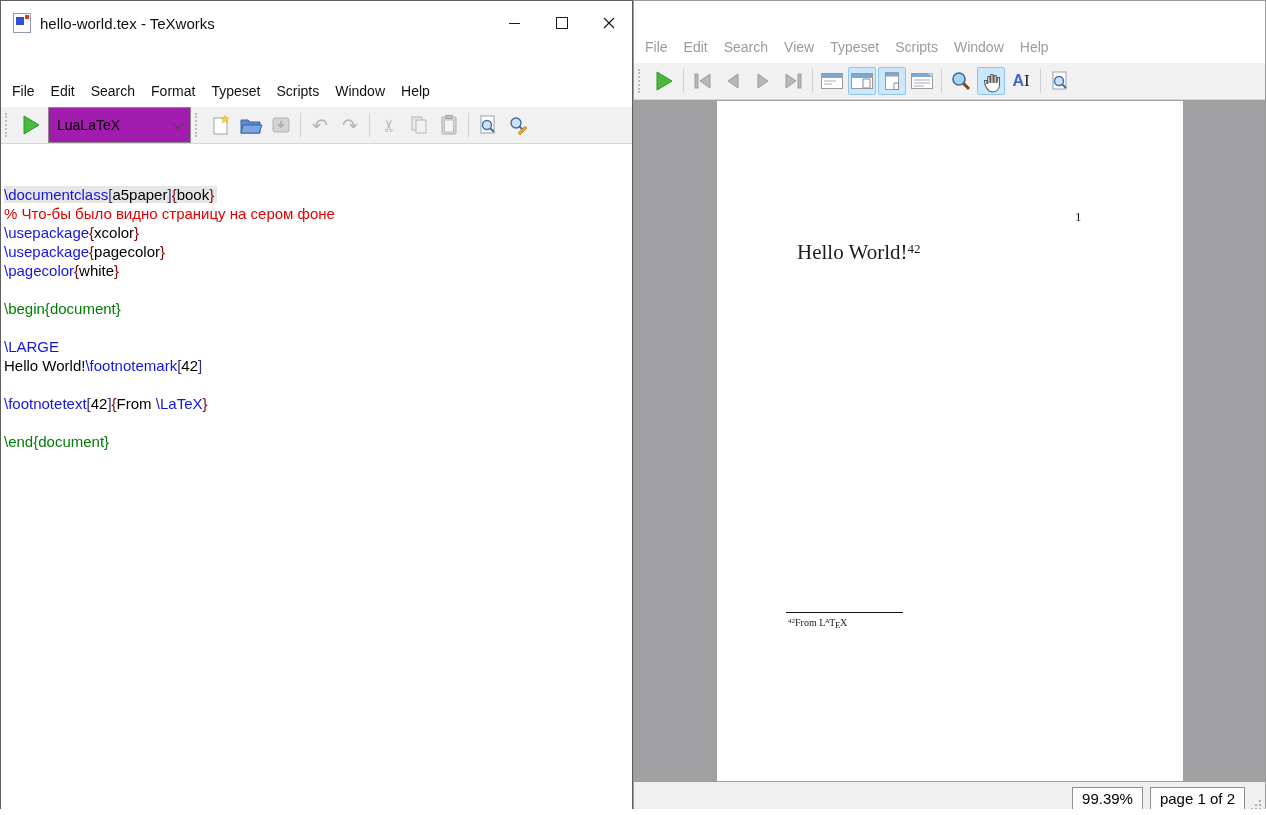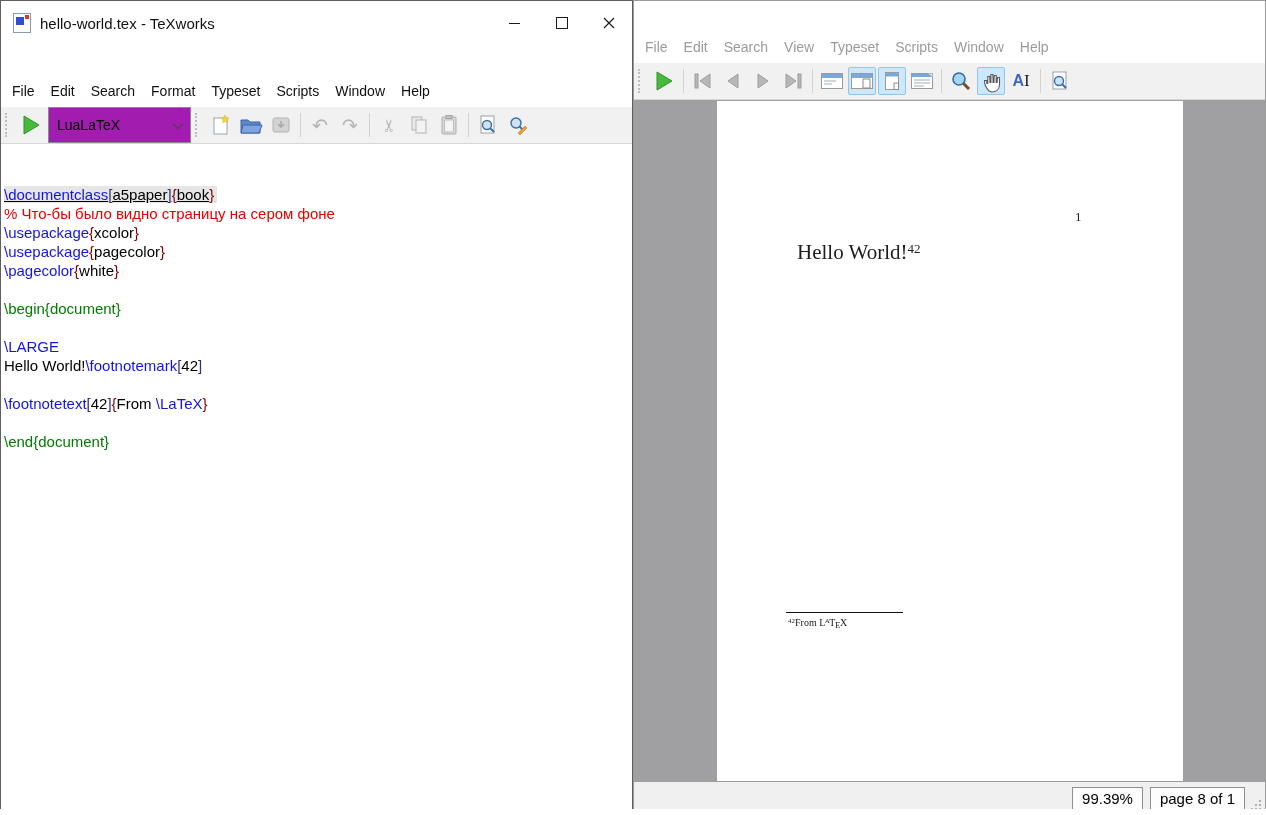--- a/index.html
+++ b/index.html
@@ -37,21 +37,21 @@
   .gray-glyph{color:#b5b5b7;font-size:19px;line-height:1;}
   .scissors{display:inline-block;transform:rotate(-90deg);font-size:17px;}
   .combo{width:143px;height:26px;background:#a21caf;border:1px solid #8a8a8a;display:flex;align-items:center;justify-content:space-between;padding:17px 8px;font-size:14px;color:#000;margin:0 2px;box-sizing:border-box;}
   .combo-chevron{width:7px;height:7px;border-right:1.5px solid #444;border-bottom:1.5px solid #444;transform:rotate(45deg) translate(-1px,-1px);}
   .ai-a{color:#3f66c8;font-weight:bold;font-size:16px;}
   .ai-i{color:#222;font-family:"Liberation Serif",serif;font-size:17px;}
 
   
   .editor{flex:1;background:#fff;font-size:15px;line-height:19px;padding:3px 0 0 3px;overflow:hidden;white-space:pre;}
   .code-line{height:19px;}
-  .cur{background:var(--selection-highlight);padding-right:3px;text-decoration:underline;}
+  .cur{background:var(--selection-highlight);padding-right:3px;}
   .tk-cmd{color:var(--syntax-command);}
   .tk-comment{color:var(--syntax-comment);}
   .tk-env{color:var(--syntax-environment);}
   .tk-brace{color:var(--syntax-brace);}
   .tk-bracket{color:var(--syntax-bracket);}
   .tk-plain{color:#000;}
 
   
   .pdf-area{flex:1;position:relative;background:var(--pdf-background);overflow:hidden;}
   .pdf-page{position:absolute;left:83px;top:1px;width:466px;height:700px;background:#fff;}
@@ -290,17 +290,17 @@
       <div class="pdf-page">
         <span class="pdf-pagenum">1</span>
         <span class="pdf-body"><span>Hello World!</span><sup>42</sup></span>
         <span class="footnote-rule"></span>
         <span class="pdf-footnote"><sup>42</sup><span>From</span>&nbsp;<span class="lx"><span>L</span><span class="lx-a">A</span><span>T</span><span class="lx-e">E</span><span>X</span></span></span>
       </div>
     </div>
 
     <div class="statusbar">
       <span class="sb-btn">99.39%</span>
-      <span class="sb-btn">page 8 of 1</span>
+      <span class="sb-btn">page 1 of 2</span>
       <span class="grip"></span>
     </div>
   </div>
 </div>
 
 </body></html>

